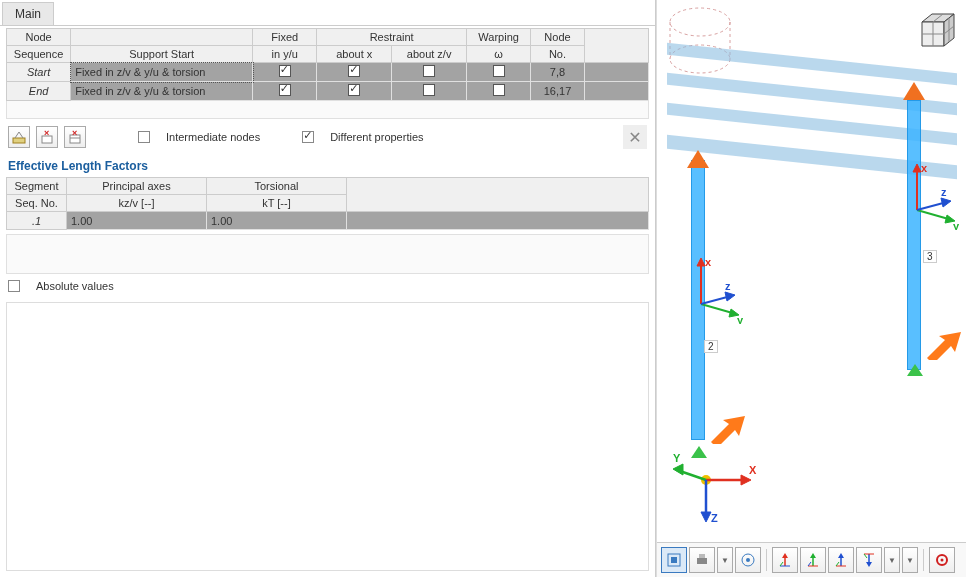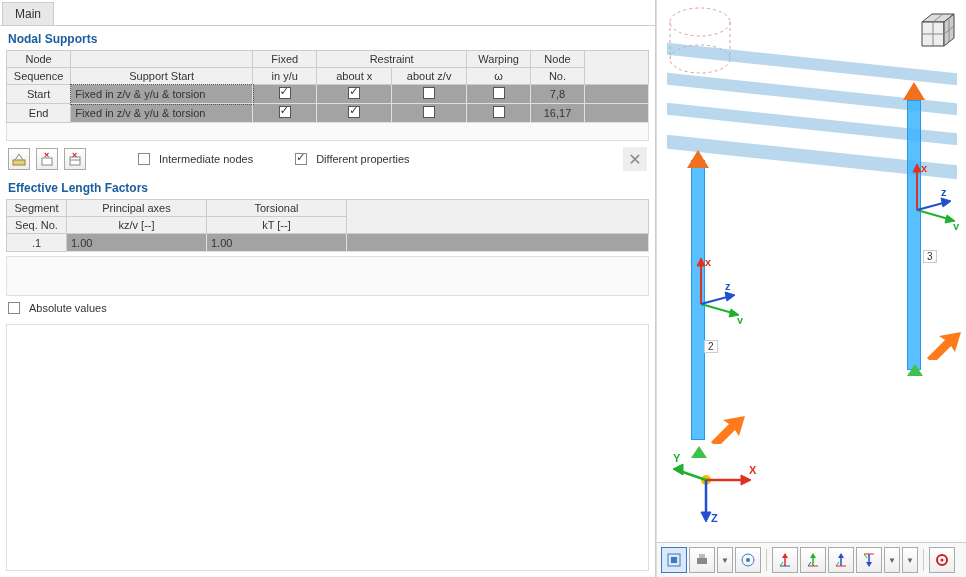--- a/index.html
+++ b/index.html
@@ -75,41 +75,42 @@
 }
 table.grid td {
   border: 1px solid #e0e0e0;
   padding: 2px 4px;
   text-align: center;
   height: 18px;
 }
 table.grid td.row-label {
   background: #f0f0f0;
   border: 1px solid #ccc;
+  font-style: italic;
 }
 table.grid td.val-left { text-align: left; }
 table.grid td.val-right { text-align: left; }
 .cb { width:12px; height:12px; display:inline-block; border:1px solid #555; background:#fff; position:relative; }
 .cb.checked::after { content:"✓"; position:absolute; top:-3px; left:0px; font-size:11px; }
 .blank-rows td { height: 70px; border:1px solid #e0e0e0; background:#fafafa; }
 .toolbar-row {
   display: flex;
   align-items: center;
   padding: 4px 8px;
   gap: 6px;
 }
 .mini-btn {
   width: 22px; height: 22px;
   border: 1px solid #aaa;
   background: linear-gradient(#fff,#eee);
   display:inline-flex; align-items:center; justify-content:center;
   font-size:10px; cursor:pointer;
 }
 .checkbox-wrap {
-  display:inline-flex; align-items:center; gap:9px; font-size:11px;
+  display:inline-flex; align-items:center; gap:16px; font-size:11px;
 }
 .checkbox-wrap .cb { border-color:#888; }
 .close-x {
   margin-left:auto; width:24px; height:24px; display:flex;align-items:center;justify-content:center;
   color:#888; font-size:16px; cursor:pointer; background:#eee;
 }
 .elf-blank {
   height: 40px; border:1px solid #e0e0e0; margin:2px 6px; background:#fafafa;
 }
 .below-blank {
@@ -139,21 +140,20 @@
 </style>
 </head>
 <body>
 
 <div class="main-layout">
   <div class="left-panel">
     <div class="tabs">
       <div class="tab">Main</div>
     </div>
 
-    <div class="section-header">Nodal Supports</div>
 
     <div class="grid-wrap">
       <table class="grid">
         <thead>
           <tr>
             <th rowspan="1" style="width:60px">Node</th>
             <th rowspan="1" style="width:170px"></th>
             <th rowspan="1" style="width:60px">Fixed</th>
             <th colspan="2">Restraint</th>
             <th rowspan="1" style="width:60px">Warping</th>

